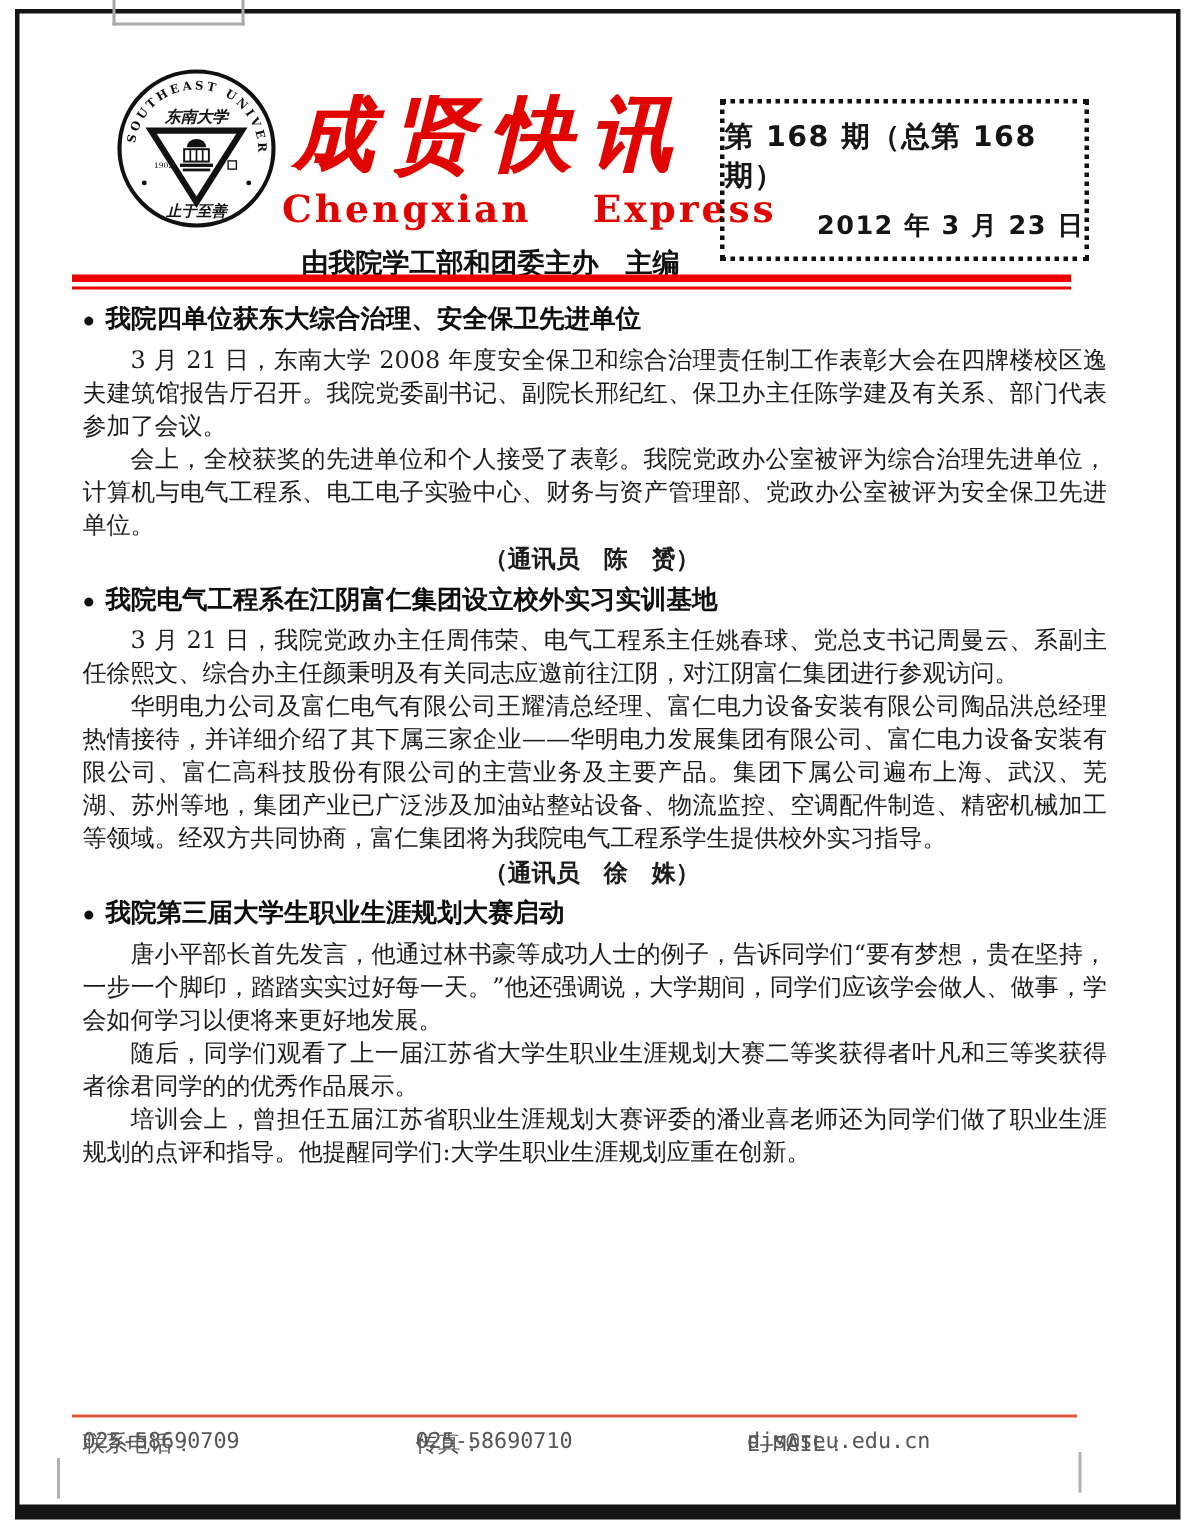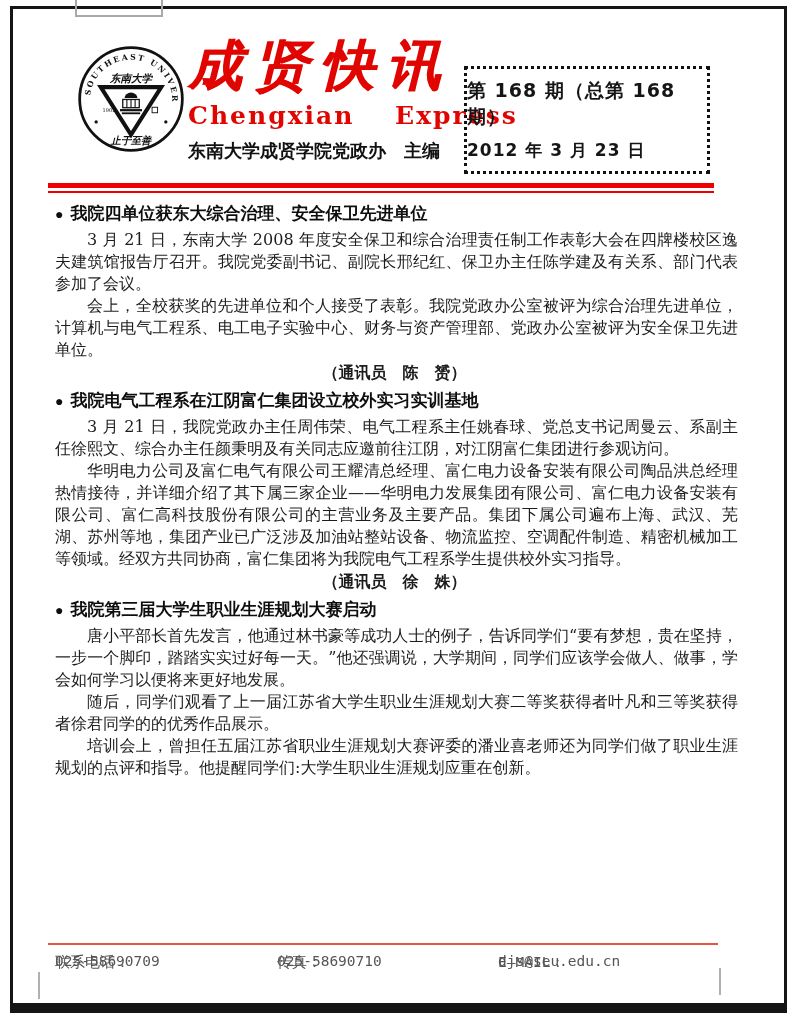--- a/index.html
+++ b/index.html
@@ -17,21 +17,21 @@
     border-bottom:10px solid #151515;
     pointer-events:none;
   }
   .artifact-box {
     position:absolute; left:75px; top:0; width:84px; height:15px;
     border:2px solid #a8a8a8; border-top:none;
     background:transparent;
   }
   
   .logo { position:absolute; left:76px; top:40px; width:110px; height:118px; }
-  .masthead { position:absolute; left:188px; top:36px; width:278px; text-align:left; }
+  .masthead { position:absolute; left:188px; top:60px; width:278px; text-align:center; }
   .masthead-title {
     font-family:"DejaVu Serif", serif;
     font-weight:bold; font-style:italic;
     font-size:54px; line-height:1.1;
     color:#e00500; letter-spacing:12px;
     white-space:nowrap;
     text-shadow:1px 0 #e00500;
   }
   .masthead-en {
     margin-top:6px;
@@ -39,23 +39,23 @@
     font-weight:bold; font-size:25px;
     color:#e00500; letter-spacing:2px; word-spacing:30px;
     white-space:nowrap;
   }
   .masthead-editor {
     margin-top:9px;
     font-weight:bold; font-size:18px; color:#111;
     white-space:nowrap;
   }
   .issue-box {
-    position:absolute; left:464px; top:66px; width:246px; height:108px;
+    position:absolute; left:480px; top:66px; width:246px; height:108px;
     border:3px dotted #111; box-sizing:border-box;
-    display:flex; flex-direction:column; justify-content:space-evenly; align-items:flex-start;
+    display:flex; flex-direction:column; justify-content:space-evenly; align-items:flex-end;
   }
   .issue-line { font-size:19px; font-weight:bold; color:#151515; letter-spacing:1px; }
   .date-line  { font-size:17px; font-weight:bold; color:#151515; letter-spacing:1px; }
   .double-rule {
     position:absolute; left:48px; top:183px; width:666px; height:10px;
     border-top:5px solid #ee0000; border-bottom:2px solid #ee0000;
     box-sizing:border-box;
   }
   
   .content {
@@ -131,21 +131,21 @@
     <rect x="83" y="69" width="6" height="6" fill="none" stroke="#111" stroke-width="1"></rect>
     <circle cx="22" cy="85" r="1.8" fill="#111"></circle>
     <circle cx="98" cy="85" r="1.8" fill="#111"></circle>
     <text x="60" y="109" text-anchor="middle" font-size="11" font-weight="bold" font-style="italic">止于至善</text>
   </svg>
 </div>
 
 <div class="masthead">
   <div class="masthead-title">成贤快讯</div>
   <div class="masthead-en">Chengxian Express</div>
-  <div class="masthead-editor">东南大学成贤学院党政办　主编</div>
+  <div class="masthead-editor">由我院学工部和团委主办　主编</div>
 </div>
 
 <div class="issue-box">
   <div class="issue-line">第 168 期（总第 168 期）</div>
   <div class="date-line">2012 年 3 月 23 日</div>
 </div>
 
 <div class="double-rule"></div>
 
 <div class="content">

